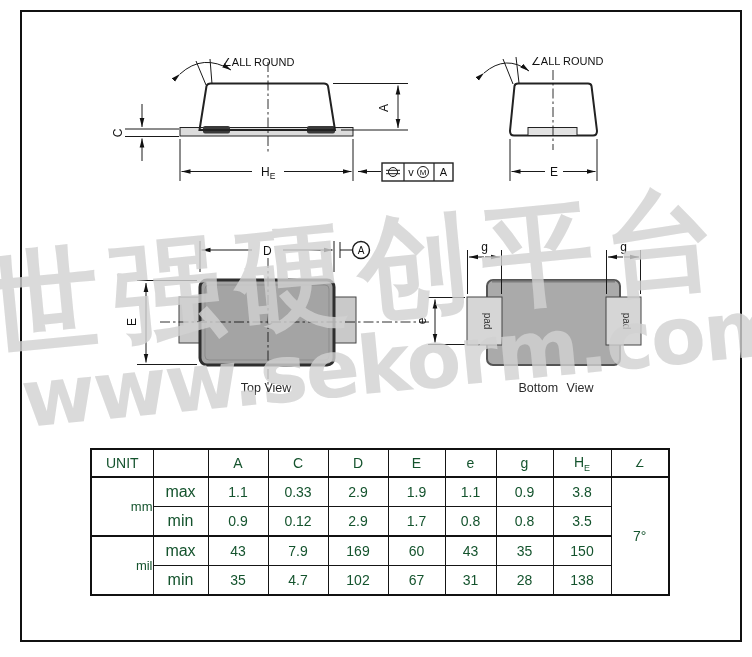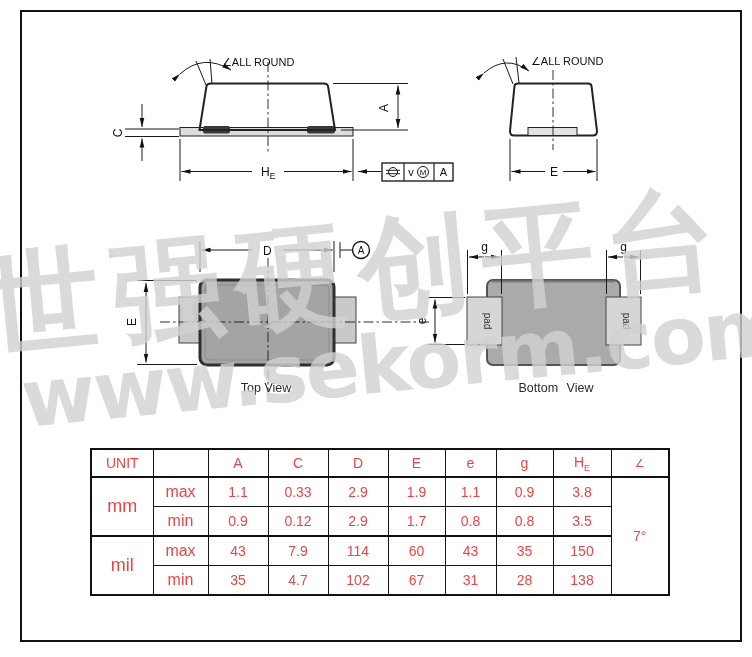--- a/index.html
+++ b/index.html
@@ -11,24 +11,24 @@
   .ln{stroke:#1a1a1a;stroke-width:1;fill:none;}
   .ln2{stroke:#222;stroke-width:2;}
   .cl{stroke:#1a1a1a;stroke-width:0.9;stroke-dasharray:10 3 2.5 3;fill:none;}
   .dtxt{font-family:"Liberation Sans",sans-serif;font-size:12px;fill:#111;}
   .dtxt-s{font-family:"Liberation Sans",sans-serif;font-size:11px;fill:#111;}
   .vlabel{font-family:"Liberation Sans",sans-serif;font-size:12.5px;fill:#2b2b2b;}
   
   #dim-table{position:absolute;left:90px;top:448px;width:578px;z-index:2;
              border-collapse:collapse;table-layout:fixed;border:2px solid #111;}
   #dim-table td{border:1px solid #151515;text-align:center;vertical-align:middle;
-                font-size:14px;color:#ef4444;padding:0;height:28px;}
+                font-size:14px;color:#14532d;padding:0;height:28px;}
   #dim-table tr.hdr td{height:26px;border-bottom:2px solid #111;}
   #dim-table tr.grp td{border-top:2px solid #111;}
-  #dim-table td.unitcell{font-size:18px;}
+  #dim-table td.unitcell{font-size:13px;text-align:right;}
   #dim-table td.limcell{font-size:16px;}
   #dim-table td.anghdr{font-size:11px;}
   #dim-table sub{font-size:9px;}
   
   .wm{position:absolute;color:#d2d2d2;opacity:0.8;font-weight:bold;white-space:nowrap;
       pointer-events:none;z-index:5;font-family:"DejaVu Sans",sans-serif;line-height:1.2;}
   .wm1{left:-12px;top:240px;font-size:112px;letter-spacing:12px;
        transform:rotate(-5.5deg);transform-origin:0 50%;}
   .wm2{left:22px;top:352px;font-size:80px;letter-spacing:-2px;
        transform:rotate(-5.5deg);transform-origin:0 50%;}
@@ -240,21 +240,21 @@
       <td>1.7</td>
       <td>0.8</td>
       <td>0.8</td>
       <td>3.5</td>
     </tr>
     <tr class="grp">
       <td rowspan="2" class="unitcell">mil</td>
       <td class="limcell">max</td>
       <td>43</td>
       <td>7.9</td>
-      <td>114</td>
+      <td>169</td>
       <td>60</td>
       <td>43</td>
       <td>35</td>
       <td>150</td>
     </tr>
     <tr>
       <td class="limcell">min</td>
       <td>35</td>
       <td>4.7</td>
       <td>102</td>

